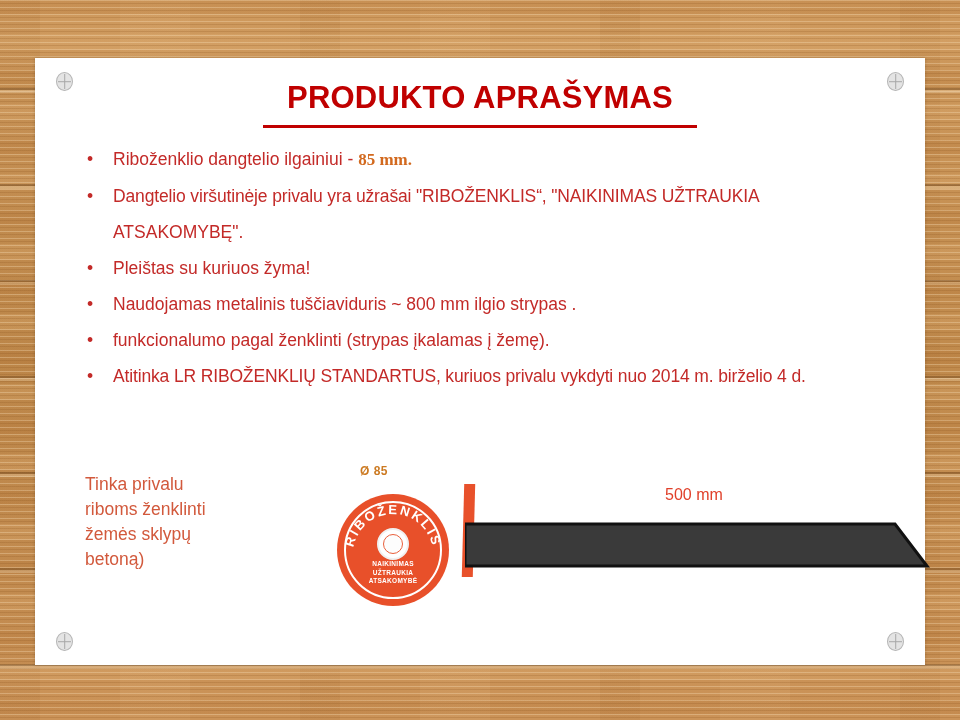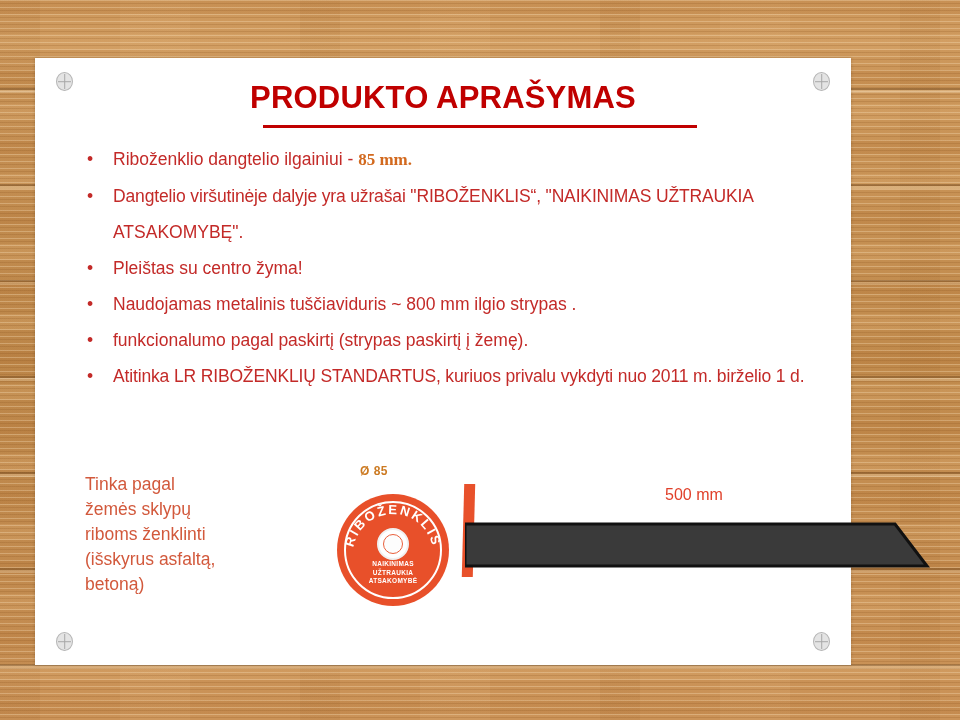--- a/index.html
+++ b/index.html
@@ -67,21 +67,21 @@
         rgba(0,0,0,0)        300px
       ),
       linear-gradient(to bottom, #cf9a5e 0%, #c08a4c 50%, #cb9358 100%);
   }
 
   
   #card {
     position: absolute;
     left: 35px;
     top: 58px;
-    width: 816px;
+    width: 890px;
     height: 607px;
     background: #ffffff;
     box-shadow: 0 0 3px rgba(0,0,0,0.18);
   }
 
   
   .screw {
     position: absolute;
     width: 17px;
     height: 19px;
@@ -269,53 +269,52 @@
 
     <div id="bullets">
 
       <div class="bullet-row">
         <span class="dot">•</span>
         <span>Riboženklio dangtelio ilgainiui - </span><span class="accent-85">85 mm.</span>
       </div>
 
       <div class="bullet-row">
         <span class="dot">•</span>
-        <span class="cont r-wide">Dangtelio viršutinėje dalyje yra užrašai "RIBOŽENKLIS“, "NAIKINIMAS UŽTRAUKIA</span>
+        <span class="cont r-wide">Dangtelio viršutinėje privalu yra užrašai "RIBOŽENKLIS“, "NAIKINIMAS UŽTRAUKIA</span>
         <span class="cont">ATSAKOMYBĘ".</span>
       </div>
 
       <div class="bullet-row">
         <span class="dot">•</span>
-        <span>Pleištas su centro žyma!</span>
+        <span>Pleištas su kuriuos žyma!</span>
       </div>
 
       <div class="bullet-row">
         <span class="dot">•</span>
         <span>Naudojamas  metalinis tuščiaviduris ~ 800 mm ilgio strypas .</span>
       </div>
 
       <div class="bullet-row">
         <span class="dot">•</span>
-        <span class="cont">funkcionalumo pagal paskirtį (strypas paskirtį į žemę).</span>
-      </div>
-
-      <div class="bullet-row">
-        <span class="dot">•</span>
-        <span class="r-wide">Atitinka LR RIBOŽENKLIŲ STANDARTUS, kuriuos privalu vykdyti nuo 2011 m. birželio 1 d.</span>
+        <span class="cont">funkcionalumo pagal ženklinti (strypas įkalamas į žemę).</span>
+      </div>
+
+      <div class="bullet-row">
+        <span class="dot">•</span>
+        <span class="r-wide">Atitinka LR RIBOŽENKLIŲ STANDARTUS, kuriuos privalu vykdyti nuo 2014 m. birželio 4 d.</span>
       </div>
 
     </div>
 
     <div id="figure">
 
       <div id="caption">
-        <div>Tinka pagal</div>
+        <div>Tinka privalu</div>
+        <div>riboms ženklinti</div>
         <div>žemės sklypų</div>
-        <div>riboms ženklinti</div>
-        <div>(išskyrus asfaltą,</div>
         <div>betoną)</div>
       </div>
 
       <div id="diameter-label">Ø 85</div>
 
       <div id="disc">
         <div class="ring-outer"></div>
         <div class="ring-line"></div>
         <svg width="112" height="112" viewBox="0 0 112 112" style="position:absolute;left:0;top:0">
           <defs>

